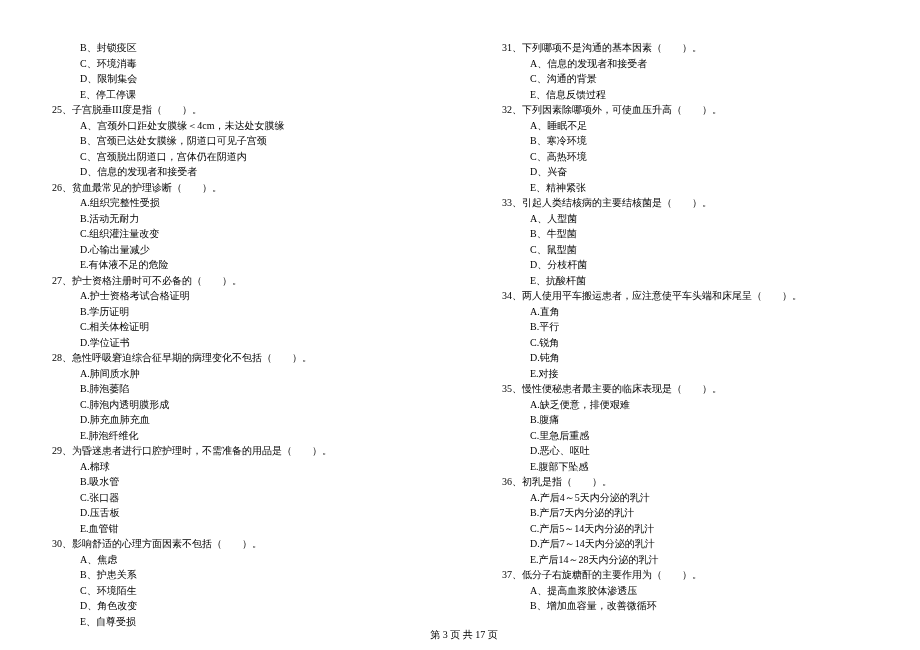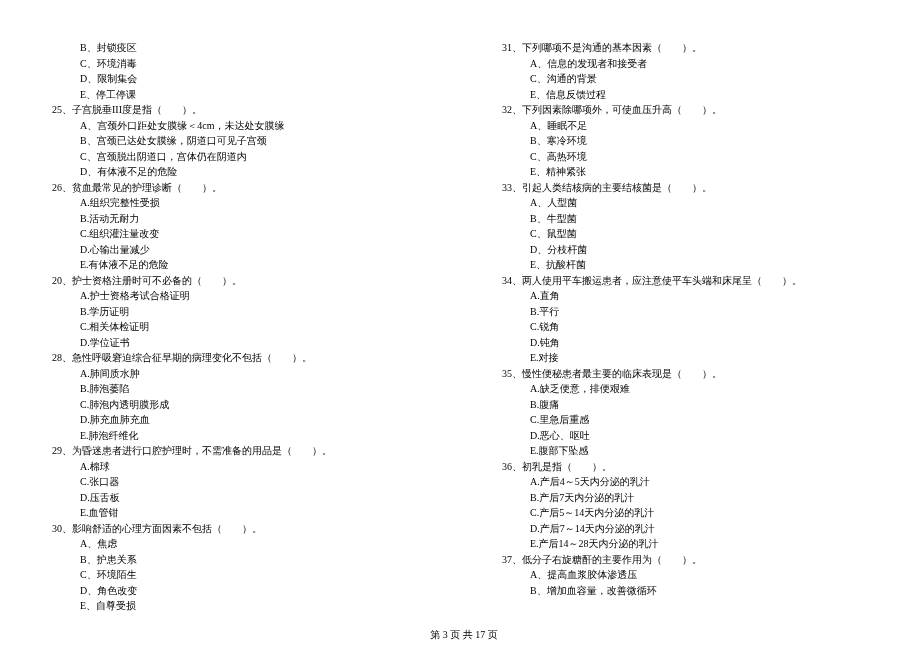--- a/index.html
+++ b/index.html
@@ -48,44 +48,45 @@
   <div class="col">
     <div class="option">B、封锁疫区</div>
     <div class="option">C、环境消毒</div>
     <div class="option">D、限制集会</div>
     <div class="option">E、停工停课</div>
 
     <div class="question">25、子宫脱垂III度是指（　　）。</div>
     <div class="option">A、宫颈外口距处女膜缘＜4cm，未达处女膜缘</div>
     <div class="option">B、宫颈已达处女膜缘，阴道口可见子宫颈</div>
     <div class="option">C、宫颈脱出阴道口，宫体仍在阴道内</div>
-    <div class="option">D、有体液不足的危险</div>
+    <div class="option">D、信息的发现者和接受者</div>
 
     <div class="question">26、贫血最常见的护理诊断（　　）。</div>
     <div class="option">A.组织完整性受损</div>
     <div class="option">B.活动无耐力</div>
     <div class="option">C.组织灌注量改变</div>
     <div class="option">D.心输出量减少</div>
     <div class="option">E.有体液不足的危险</div>
 
-    <div class="question">20、护士资格注册时可不必备的（　　）。</div>
+    <div class="question">27、护士资格注册时可不必备的（　　）。</div>
     <div class="option">A.护士资格考试合格证明</div>
     <div class="option">B.学历证明</div>
     <div class="option">C.相关体检证明</div>
     <div class="option">D.学位证书</div>
 
     <div class="question">28、急性呼吸窘迫综合征早期的病理变化不包括（　　）。</div>
     <div class="option">A.肺间质水肿</div>
     <div class="option">B.肺泡萎陷</div>
     <div class="option">C.肺泡内透明膜形成</div>
     <div class="option">D.肺充血肺充血</div>
     <div class="option">E.肺泡纤维化</div>
 
     <div class="question">29、为昏迷患者进行口腔护理时，不需准备的用品是（　　）。</div>
     <div class="option">A.棉球</div>
+    <div class="option">B.吸水管</div>
     <div class="option">C.张口器</div>
     <div class="option">D.压舌板</div>
     <div class="option">E.血管钳</div>
 
     <div class="question">30、影响舒适的心理方面因素不包括（　　）。</div>
     <div class="option">A、焦虑</div>
     <div class="option">B、护患关系</div>
     <div class="option">C、环境陌生</div>
     <div class="option">D、角色改变</div>
     <div class="option">E、自尊受损</div>
@@ -94,20 +95,21 @@
   <div class="col">
     <div class="question">31、下列哪项不是沟通的基本因素（　　）。</div>
     <div class="option">A、信息的发现者和接受者</div>
     <div class="option">C、沟通的背景</div>
     <div class="option">E、信息反馈过程</div>
 
     <div class="question">32、下列因素除哪项外，可使血压升高（　　）。</div>
     <div class="option">A、睡眠不足</div>
     <div class="option">B、寒冷环境</div>
     <div class="option">C、高热环境</div>
+    <div class="option">D、兴奋</div>
     <div class="option">E、精神紧张</div>
 
     <div class="question">33、引起人类结核病的主要结核菌是（　　）。</div>
     <div class="option">A、人型菌</div>
     <div class="option">B、牛型菌</div>
     <div class="option">C、鼠型菌</div>
     <div class="option">D、分枝杆菌</div>
     <div class="option">E、抗酸杆菌</div>
 
     <div class="question">34、两人使用平车搬运患者，应注意使平车头端和床尾呈（　　）。</div>

